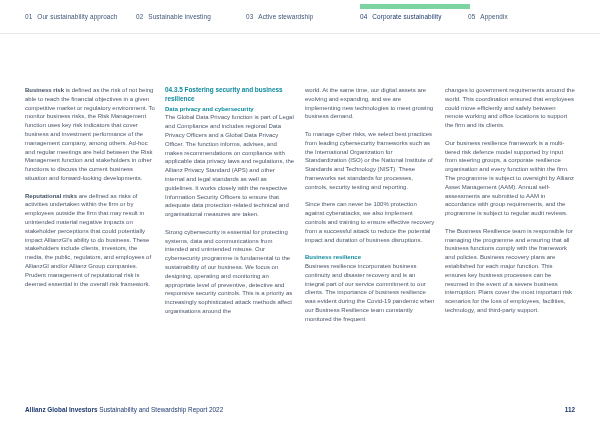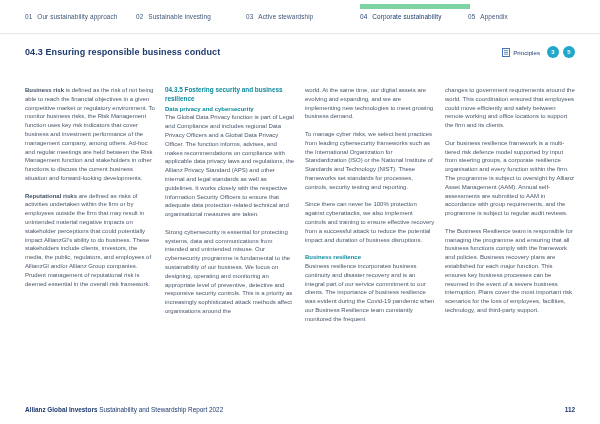--- a/index.html
+++ b/index.html
@@ -83,36 +83,20 @@
     <div class="nav-item nav-pos-3 active">
       <div class="active-bar"></div>
       <span class="nav-num">04</span><span class="nav-label">Corporate sustainability</span>
     </div>
     <div class="nav-item nav-pos-4">
       <span class="nav-num">05</span><span class="nav-label">Appendix</span>
     </div>
     <div class="nav-divider"></div>
   </div>
 
-  <div class="header-row">
-    <div class="page-title">04.3 Ensuring responsible business conduct</div>
-    <div class="principles-group">
-      <span class="principles-label">
-        <svg class="principles-icon" viewBox="0 0 8 9" xmlns="http://www.w3.org/2000/svg">
-          <rect x="0.5" y="0.5" width="7" height="8" fill="none" stroke="#4472b8" stroke-width="1"></rect>
-          <line x1="2" y1="2.6" x2="6" y2="2.6" stroke="#4472b8" stroke-width="0.8"></line>
-          <line x1="2" y1="4.4" x2="6" y2="4.4" stroke="#4472b8" stroke-width="0.8"></line>
-          <line x1="2" y1="6.2" x2="6" y2="6.2" stroke="#4472b8" stroke-width="0.8"></line>
-        </svg>
-        <span>Principles</span>
-      </span>
-      <span class="badge-circle">3</span>
-      <span class="badge-circle">5</span>
-    </div>
-  </div>
 
   <div class="columns">
 
     <div class="col">
       <p><span class="lead">Business risk</span><span> is defined as the risk of not being able to reach the financial objectives in a given competitive market or regulatory environment. To monitor business risks, the Risk Management function uses key risk indicators that cover business and investment performance of the management company, among others. Ad-hoc and regular meetings are held between the Risk Management function and stakeholders in other functions to discuss the current business situation and forward-looking developments.</span></p>
       <p><span class="lead">Reputational risks</span><span> are defined as risks of activities undertaken within the firm or by employees outside the firm that may result in unintended material negative impacts on stakeholder perceptions that could potentially impact AllianzGI's ability to do business. These stakeholders include clients, investors, the media, the public, regulators, and employees of AllianzGI and/or Allianz Group companies. Prudent management of reputational risk is deemed essential in the overall risk framework.</span></p>
     </div>
 
     <div class="col">
       <div class="col-heading">04.3.5 Fostering security and business resilience</div>

